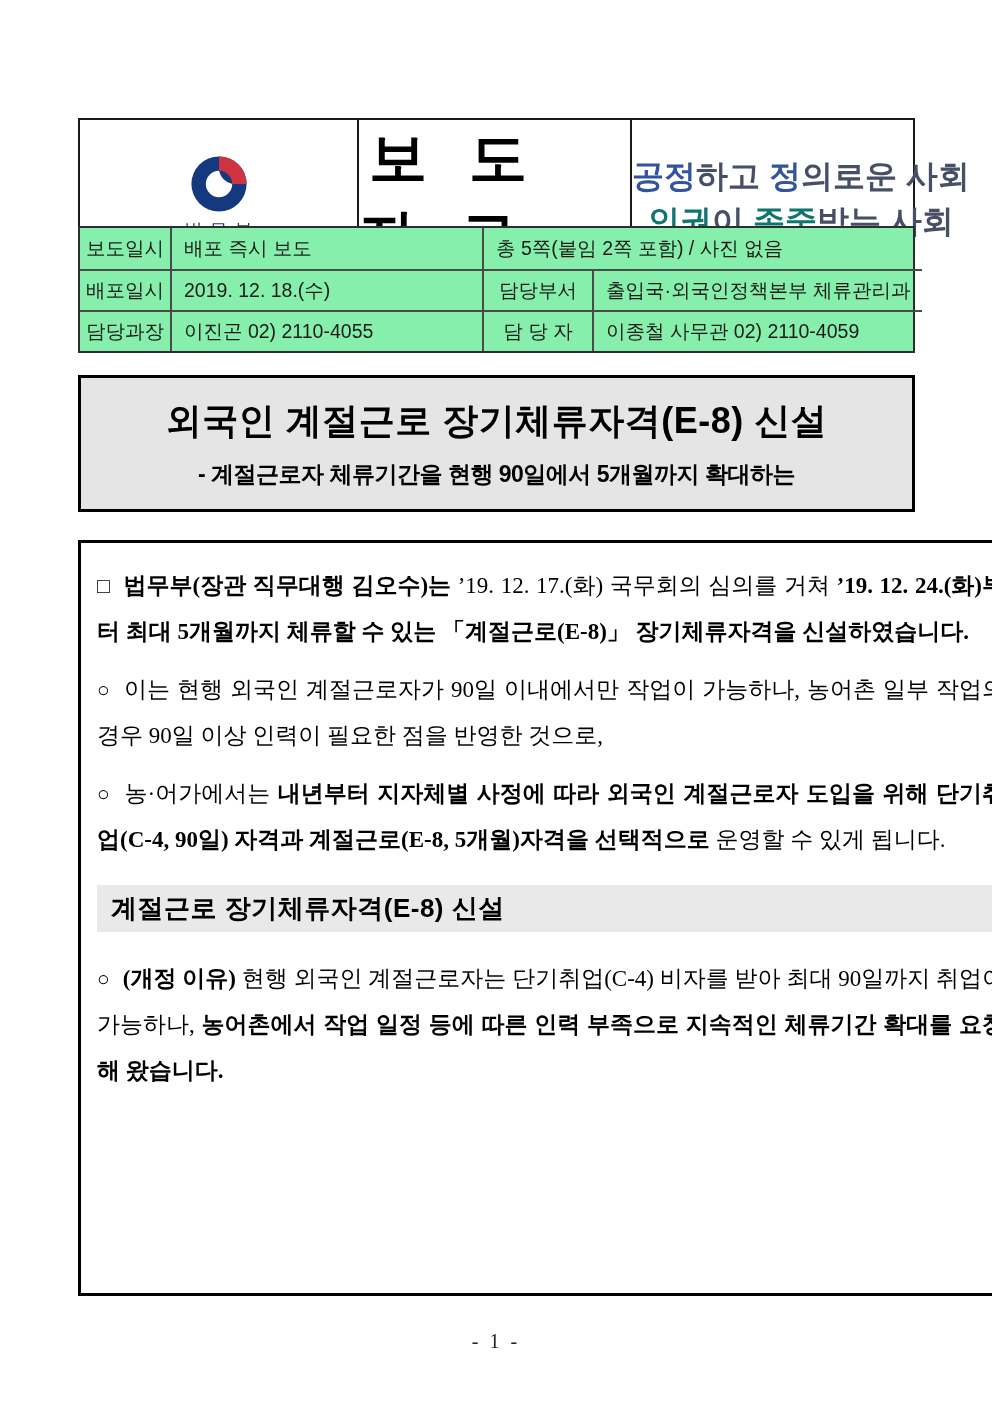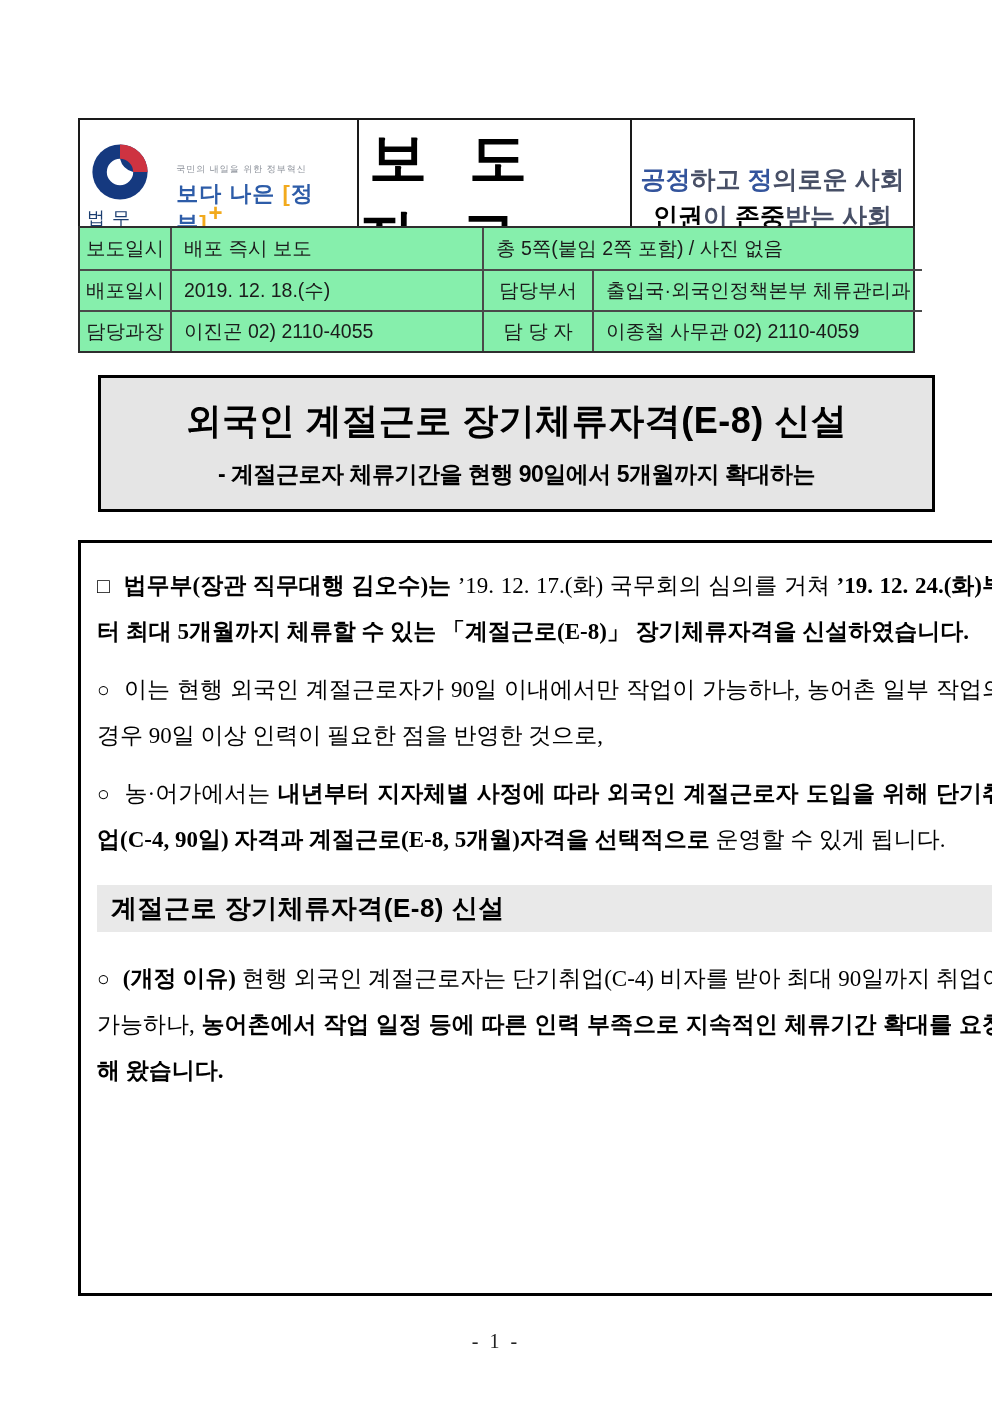--- a/index.html
+++ b/index.html
@@ -23,45 +23,45 @@
   .gov-logo { display: flex; flex-direction: column; align-items: flex-start; gap: 3px; padding-top: 6px; }
   .gov-tagline { font-size: 9px; color: #8a8f98; letter-spacing: 1px; }
   .gov-name { font-size: 22px; font-weight: bold; color: #2d5ca8; letter-spacing: 1px; position: relative; }
   .gov-bracket { color: #f2aa1d; font-weight: bold; }
   .gov-plus { color: #f2aa1d; font-weight: bold; font-size: 24px; position: relative; top: -10px; margin-left: 1px; }
   .press-title {
     border-left: 2px solid #1a1a1a; border-right: 2px solid #1a1a1a;
     font-size: 58px; font-weight: 800; letter-spacing: 13px; text-indent: 10px;
     font-family: "Liberation Sans", sans-serif;
   }
-  .slogan-cell { flex-direction: column; gap: 5px; font-weight: bold; font-size: 25px; line-height: 1.25; }
+  .slogan-cell { flex-direction: column; gap: 5px; font-weight: bold; font-size: 32px; line-height: 1.25; }
   .slogan-line { white-space: pre; }
   .c-blue  { color: #33549c; }
   .c-dark  { color: #474f66; }
-  .c-green { color: #000000; }
+  .c-green { color: #0f766e; }
 
   
   .info-table {
     position: absolute; left: 78px; top: 226px; width: 837px;
     display: grid; grid-template-columns: 90px 312px 110px 1fr;
     grid-auto-rows: 41px;
     border: 2px solid #2e2e2e; background: #86efac;
     font-size: 19.5px; color: #1b1b1b;
   }
   .icell { display: flex; align-items: center; border-left: 2px solid #4a4a4a; border-top: 2px solid #4a4a4a; padding: 16px 12px; white-space: nowrap; }
   .icell.first-col { border-left: none; justify-content: center; padding: 0 4px; }
   .icell.row-1 { border-top: none; }
   .icell.label { justify-content: center; padding: 0 4px; }
   .icell.span2 { grid-column: 3 / 5; }
 
   
   .title-box {
     position: absolute; left: 78px; top: 375px; width: 837px; height: 137px;
     background: #e5e5e5; border: 3px solid #000;
-    display: flex; flex-direction: column; align-items: center; justify-content: center; gap: 13px; margin-left: 20px;
+    display: flex; flex-direction: column; align-items: center; justify-content: center; gap: 13px;
   }
   .headline { font-size: 36px; font-weight: 900; letter-spacing: 0.5px; }
   .subhead  { font-size: 23px; font-weight: 800; letter-spacing: -0.5px; }
 
   
   .body-box {
     position: absolute; left: 78px; top: 540px; width: 956px; height: 756px;
     border: 3px solid #000; background: #fff; overflow: hidden;
     padding: 20px 26px 0 16px;
     font-family: "Liberation Serif", serif; font-size: 23px; color: #000;
@@ -88,24 +88,20 @@
 
   <div class="header-table">
     <div class="hcell logos-cell">
       <div class="moj-logo">
         <svg width="60" height="60" viewBox="0 0 100 100" aria-hidden="true">
           <circle cx="50" cy="50" r="46" fill="#15397f"></circle>
           <path d="M50 4 A46 46 0 0 1 96 50 L72 50 A22 22 0 0 0 50 28 Z" fill="#ce3341"></path>
           <path d="M50 28 a22 22 0 1 0 22 22 a30 30 0 0 1 -22 -22 z" fill="#ffffff"></path>
         </svg>
         <div class="moj-name">법무부</div>
-      </div>
-      <div class="gov-logo">
-        <div class="gov-tagline">국민의 내일을 위한 정부혁신</div>
-        <div class="gov-name"><span>보다 나은</span> <span class="gov-bracket">[</span><span>정부</span><span class="gov-bracket">]</span><span class="gov-plus">+</span></div>
       </div>
     </div>
     <div class="hcell press-title">보 도 자 료</div>
     <div class="hcell slogan-cell">
       <div class="slogan-line"><span class="c-blue">공정</span><span class="c-dark">하고 </span><span class="c-blue">정</span><span class="c-dark">의로운 사회</span></div>
       <div class="slogan-line"><span class="c-green">인권</span><span class="c-dark">이 </span><span class="c-green">존중</span><span class="c-dark">받는 사회</span></div>
     </div>
   </div>
 
   <div class="info-table">

